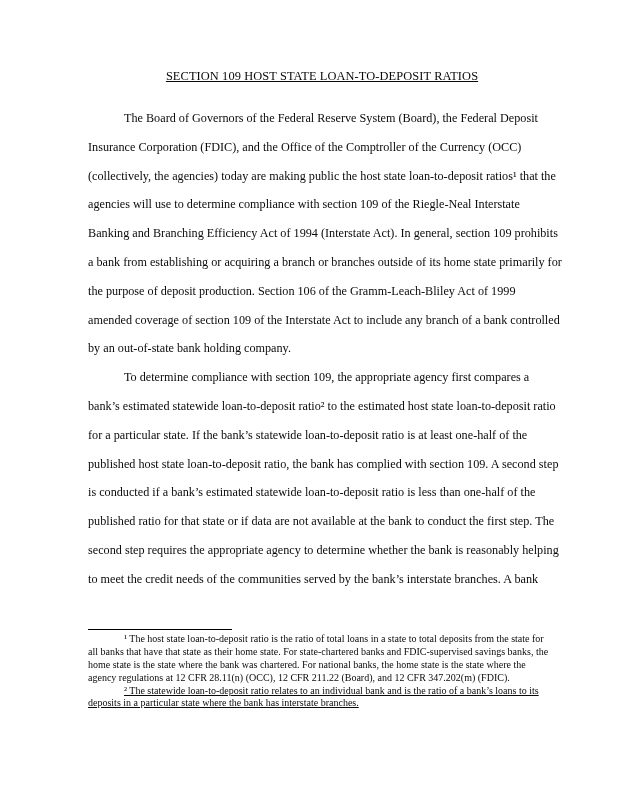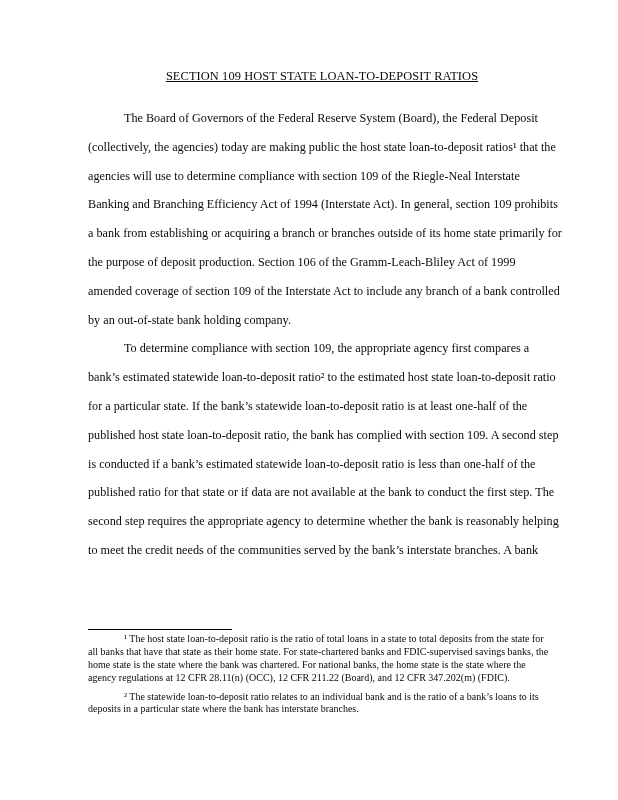--- a/index.html
+++ b/index.html
@@ -54,40 +54,41 @@
   }
   .footnotes {
     position: absolute;
     top: 633px;
     left: 88px;
     width: 470px;
     font-size: 10px;
     line-height: 12.9px;
   }
   .footnote + .footnote {
-    margin-top: 6px;
+    text-decoration: underline;
   }
   .fline {
     white-space: nowrap;
     height: 12.9px;
   }
   .fline.indent {
     text-indent: 36px;
   }
 </style>
 </head>
 <body>
 
 <div class="page">
 
   <div class="doc-title">SECTION 109 HOST STATE LOAN-TO-DEPOSIT RATIOS</div>
 
   <div class="body-text">
     <div class="para">
       <div class="line indent">The Board of Governors of the Federal Reserve System (Board), the Federal Deposit</div>
+      <div class="line">Insurance Corporation (FDIC), and the Office of the Comptroller of the Currency (OCC)</div>
       <div class="line">(collectively, the agencies) today are making public the host state loan-to-deposit ratios¹ that the</div>
       <div class="line">agencies will use to determine compliance with section 109 of the Riegle-Neal Interstate</div>
       <div class="line">Banking and Branching Efficiency Act of 1994 (Interstate Act). In general, section 109 prohibits</div>
       <div class="line">a bank from establishing or acquiring a branch or branches outside of its home state primarily for</div>
       <div class="line">the purpose of deposit production. Section 106 of the Gramm-Leach-Bliley Act of 1999</div>
       <div class="line">amended coverage of section 109 of the Interstate Act to include any branch of a bank controlled</div>
       <div class="line">by an out-of-state bank holding company.</div>
     </div>
     <div class="para">
       <div class="line indent">To determine compliance with section 109, the appropriate agency first compares a</div>

